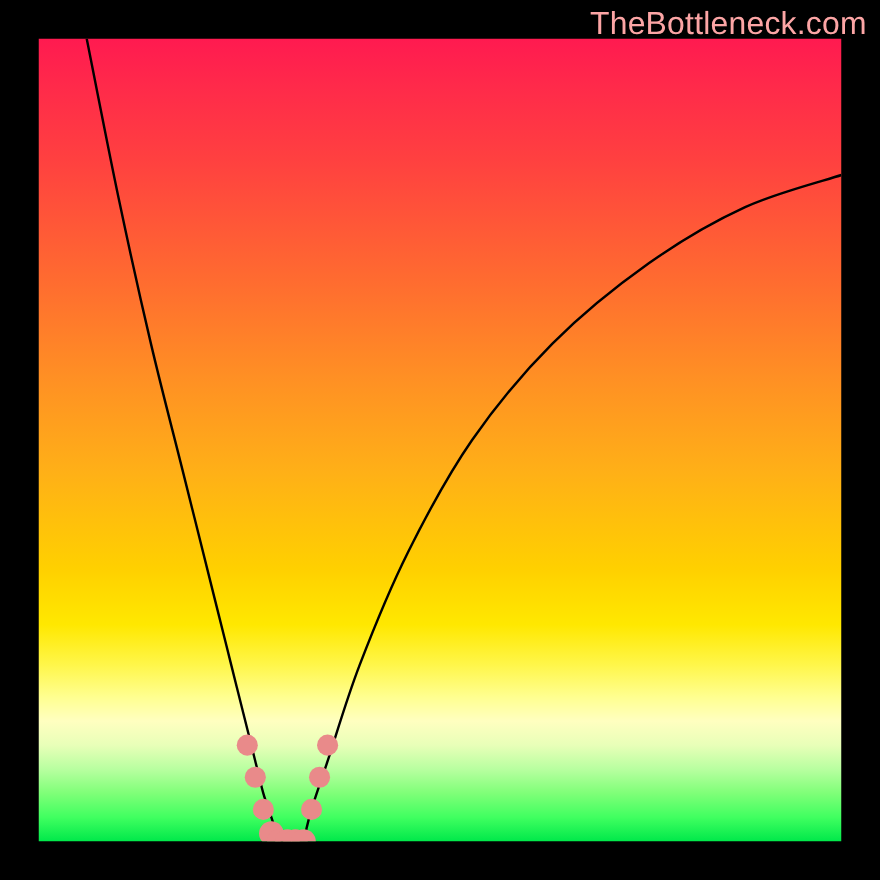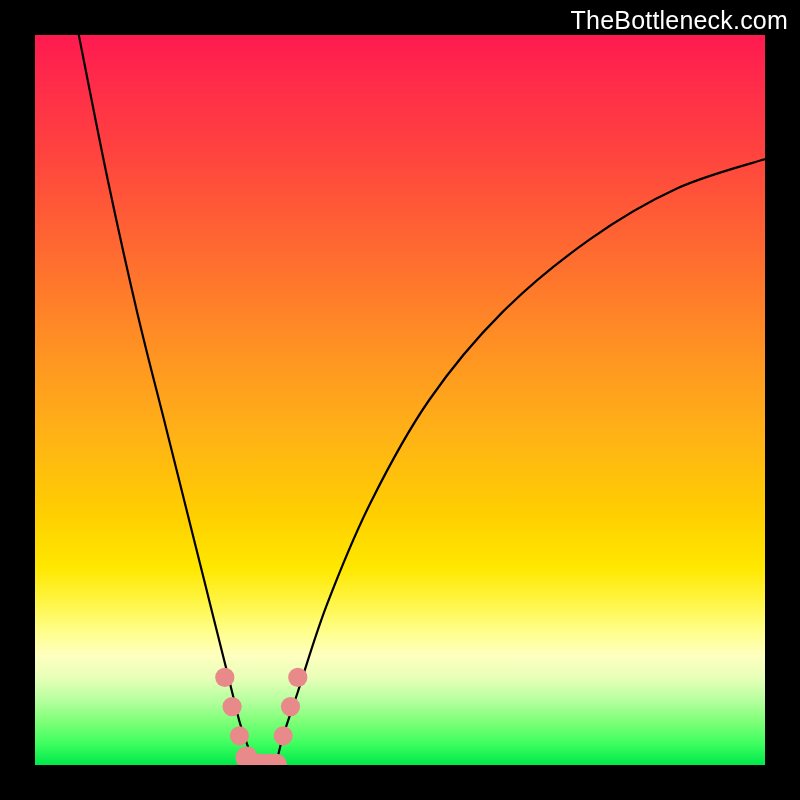--- a/index.html
+++ b/index.html
@@ -56,22 +56,22 @@
     position: absolute;
     left: 0;
     top: 0;
     width: 730px;
     height: 730px;
   }
   .watermark {
     position: absolute;
     top: 6px;
     right: 12px;
-    color: #ffffff;
-    font-size: 25px;
+    color: #fca5a5;
+    font-size: 29px;
     font-weight: 500;
     letter-spacing: 0.2px;
   }
 </style>
 </head>
 <body>
 
 <div class="frame">
   <div class="plot-area">
     <div class="gradient"></div>

